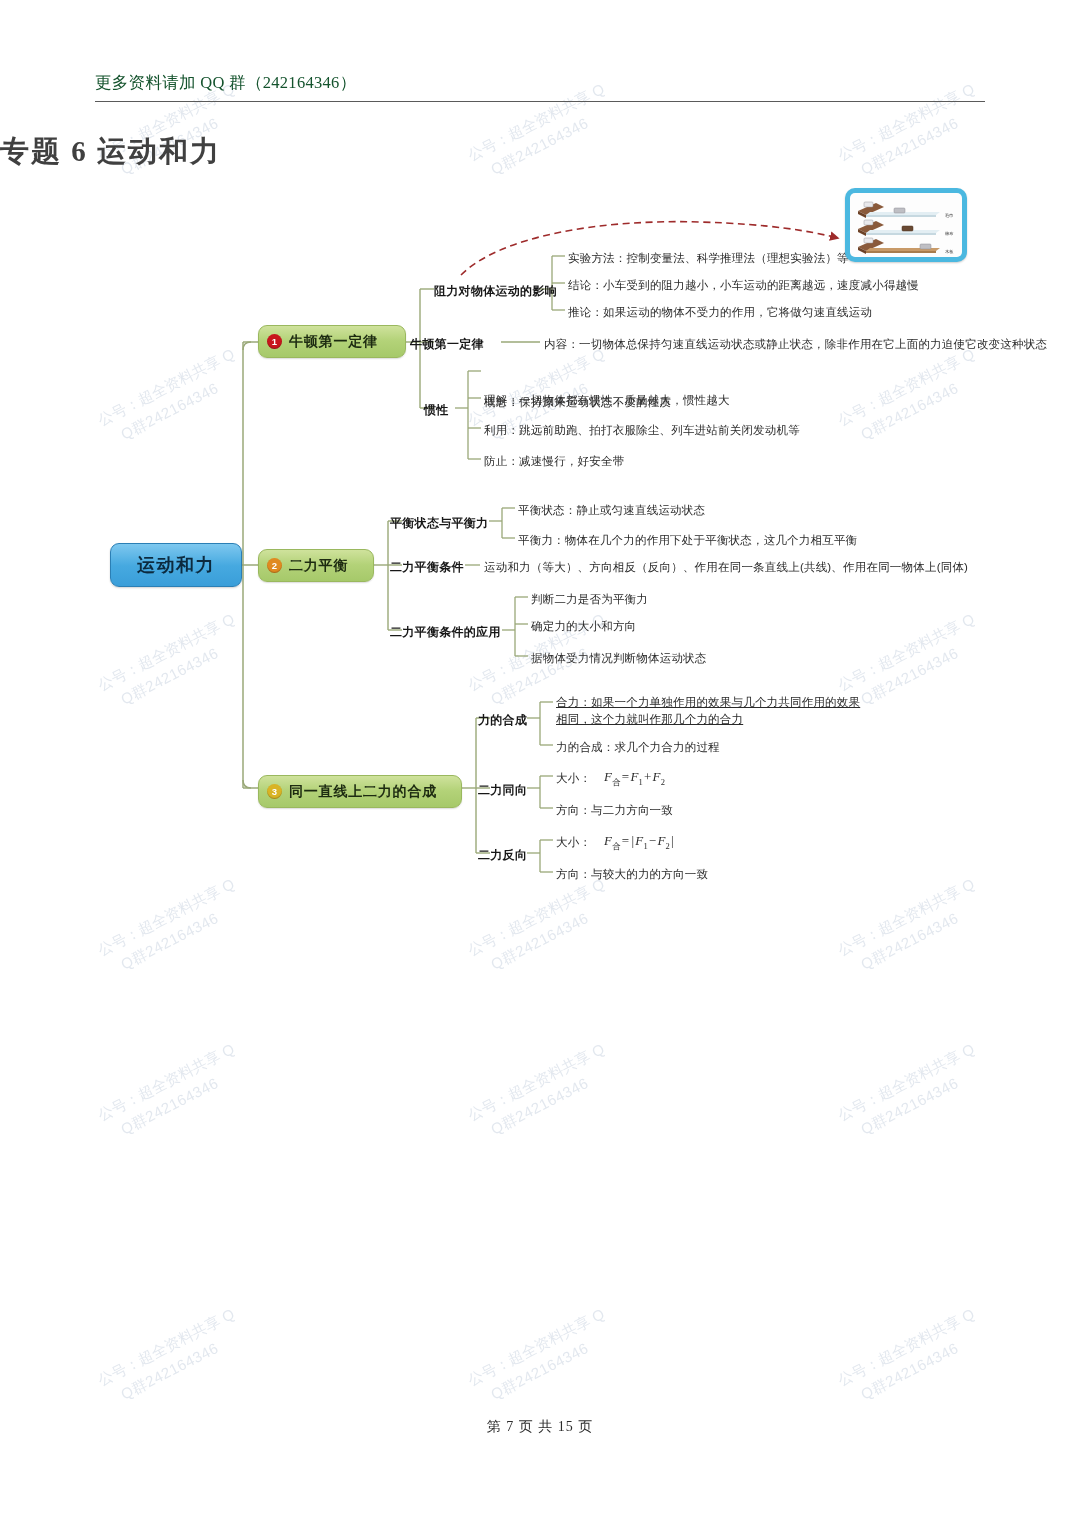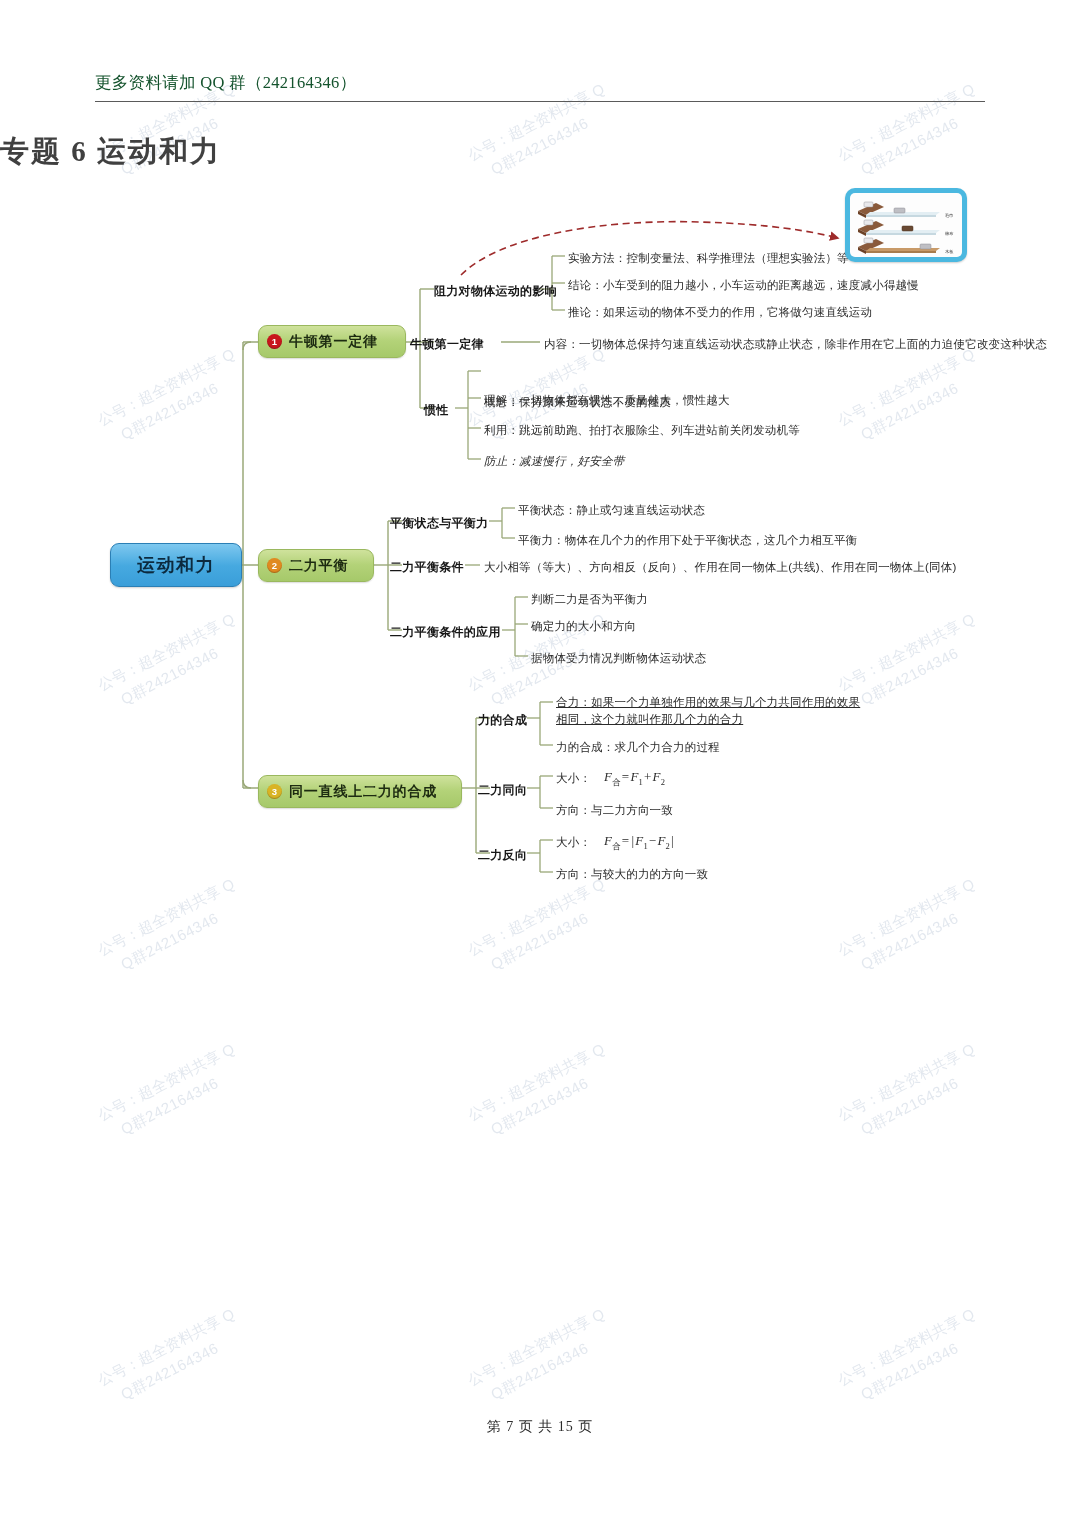--- a/index.html
+++ b/index.html
@@ -408,28 +408,28 @@
   <div class="l3-text nowrap" style="left:568px; top:277px;">结论：小车受到的阻力越小，小车运动的距离越远，速度减小得越慢</div>
   <div class="l3-text nowrap" style="left:568px; top:304px;">推论：如果运动的物体不受力的作用，它将做匀速直线运动</div>
 
   <div class="l2-label" style="left:410px; top:336px;">牛顿第一定律</div>
   <div class="l3-text nowrap" style="left:544px; top:336px;">内容：一切物体总保持匀速直线运动状态或静止状态，除非作用在它上面的力迫使它改变这种状态</div>
 
   <div class="l2-label" style="left:424px; top:402px;">惯性</div>
   <div class="l3-text nowrap" style="left:484px; top:365px;margin-top:29px;">概念：保持原来运动状态不变的性质</div>
   <div class="l3-text nowrap" style="left:484px; top:392px;">理解：一切物体都有惯性；质量越大，惯性越大</div>
   <div class="l3-text nowrap" style="left:484px; top:422px;">利用：跳远前助跑、拍打衣服除尘、列车进站前关闭发动机等</div>
-  <div class="l3-text nowrap" style="left:484px; top:453px;font-style:italic;">防止：减速慢行，好安全带</div>
+  <div class="l3-text nowrap" style="left:484px; top:453px;">防止：减速慢行，好安全带</div>
 
   <div class="l2-label" style="left:390px; top:515px;">平衡状态与平衡力</div>
   <div class="l3-text nowrap" style="left:518px; top:502px;">平衡状态：静止或匀速直线运动状态</div>
   <div class="l3-text nowrap" style="left:518px; top:532px;">平衡力：物体在几个力的作用下处于平衡状态，这几个力相互平衡</div>
 
   <div class="l2-label" style="left:390px; top:559px;">二力平衡条件</div>
-  <div class="l3-text nowrap" style="left:484px; top:559px;">大小相等（等大）、方向相反（反向）、作用在同一物体上(共线)、作用在同一物体上(同体)</div>
+  <div class="l3-text nowrap" style="left:484px; top:559px;">运动和力（等大）、方向相反（反向）、作用在同一条直线上(共线)、作用在同一物体上(同体)</div>
 
   <div class="l2-label" style="left:390px; top:624px;">二力平衡条件的应用</div>
   <div class="l3-text nowrap" style="left:531px; top:591px;">判断二力是否为平衡力</div>
   <div class="l3-text nowrap" style="left:531px; top:618px;">确定力的大小和方向</div>
   <div class="l3-text nowrap" style="left:531px; top:650px;">据物体受力情况判断物体运动状态</div>
 
   <div class="l2-label" style="left:478px; top:712px;">力的合成</div>
   <div class="l3-text wrap" style="left:556px; top:694px;">合力：如果一个力单独作用的效果与几个力共同作用的效果相同，这个力就叫作那几个力的合力</div>
   <div class="l3-text nowrap" style="left:556px; top:739px;">力的合成：求几个力合力的过程</div>
 

